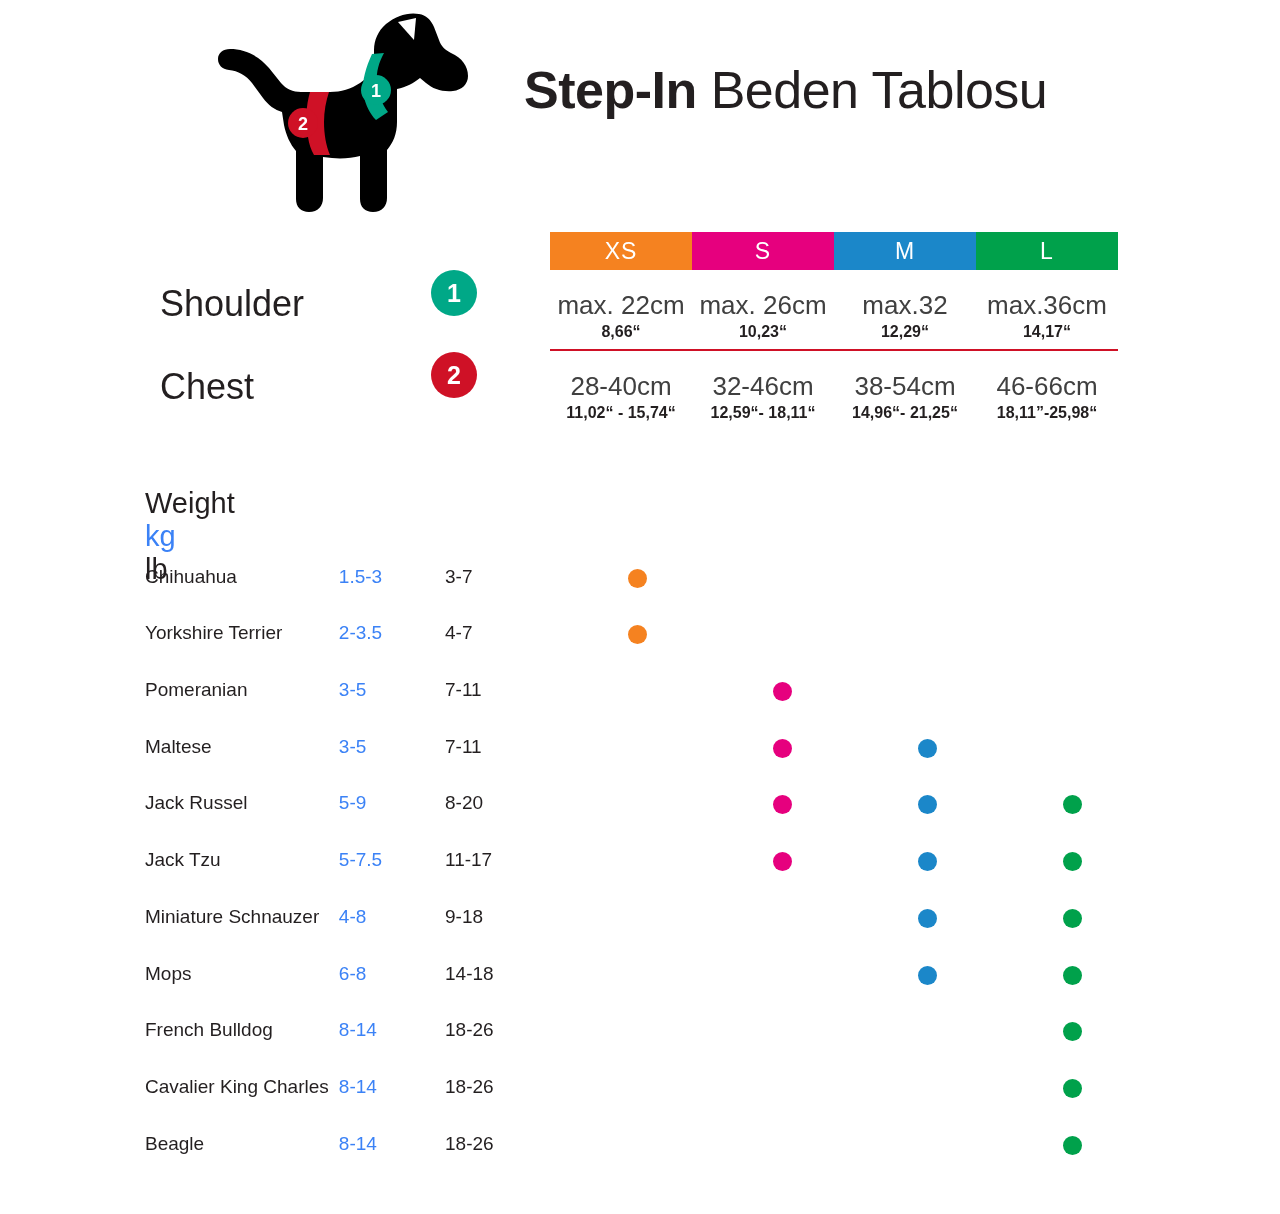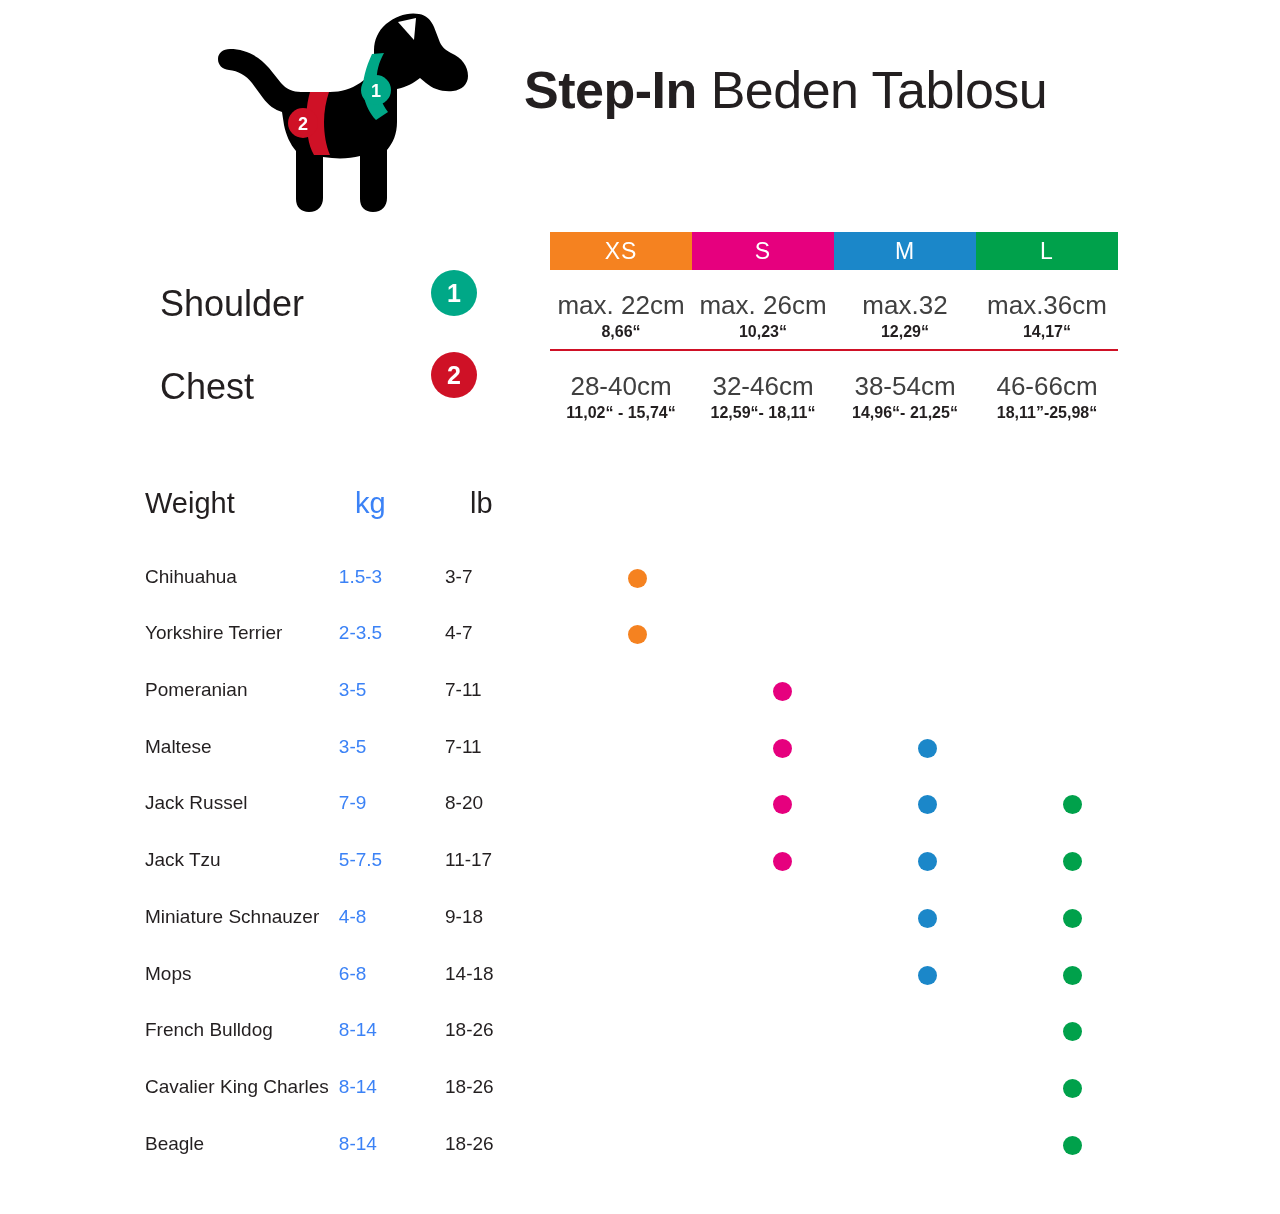--- a/index.html
+++ b/index.html
@@ -116,20 +116,21 @@
   #weight-table {
     position: absolute;
     left: 145px;
     top: 487px;
     width: 1000px;
   }
   .w-header {
     display: flex;
     align-items: baseline;
     height: 44px;
+    flex-direction: column;
   }
   .w-row {
     display: flex;
     align-items: flex-end;
     height: 56.7px;
   }
   .c-breed {
     width: 210px;
     font-size: 19px;
     font-weight: 300;
@@ -380,21 +381,21 @@
           <div class="dot-cell">
             <span class="dot" style="background: rgb(27, 135, 201);"></span>
           </div>
           <div class="dot-cell">
             <span class="dot hidden" style="background: rgb(0, 161, 75);"></span>
           </div>
         </div>
       </div>
       <div class="w-row">
         <div class="c-breed">Jack Russel</div>
-        <div class="c-kg">7-9</div>
+        <div class="c-kg">5-9</div>
         <div class="c-lb">8-20</div>
         <div class="dots">
           <div class="dot-cell">
             <span class="dot hidden" style="background: rgb(245, 130, 32);"></span>
           </div>
           <div class="dot-cell">
             <span class="dot" style="background: rgb(230, 0, 126);"></span>
           </div>
           <div class="dot-cell">
             <span class="dot" style="background: rgb(27, 135, 201);"></span>

